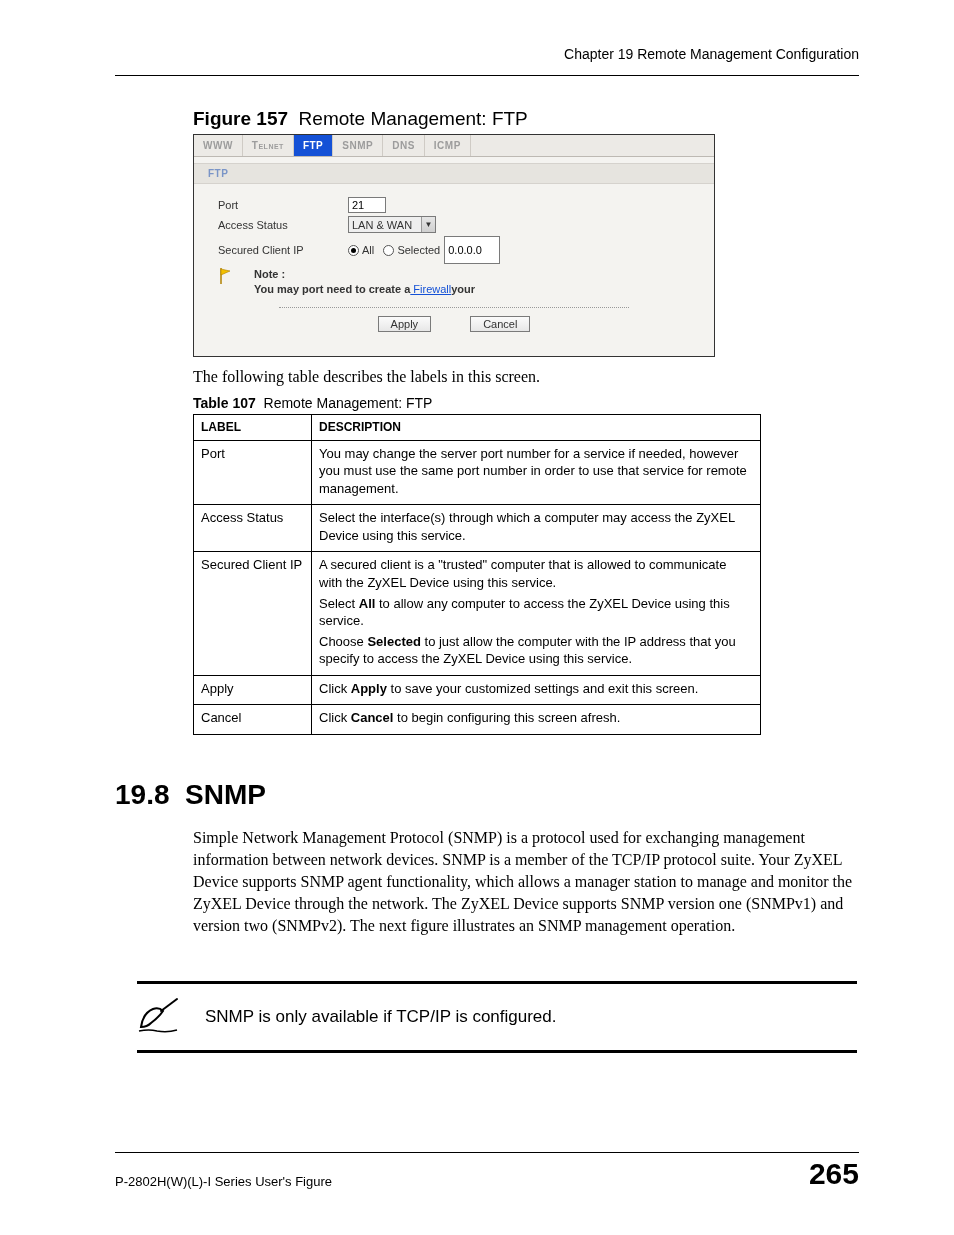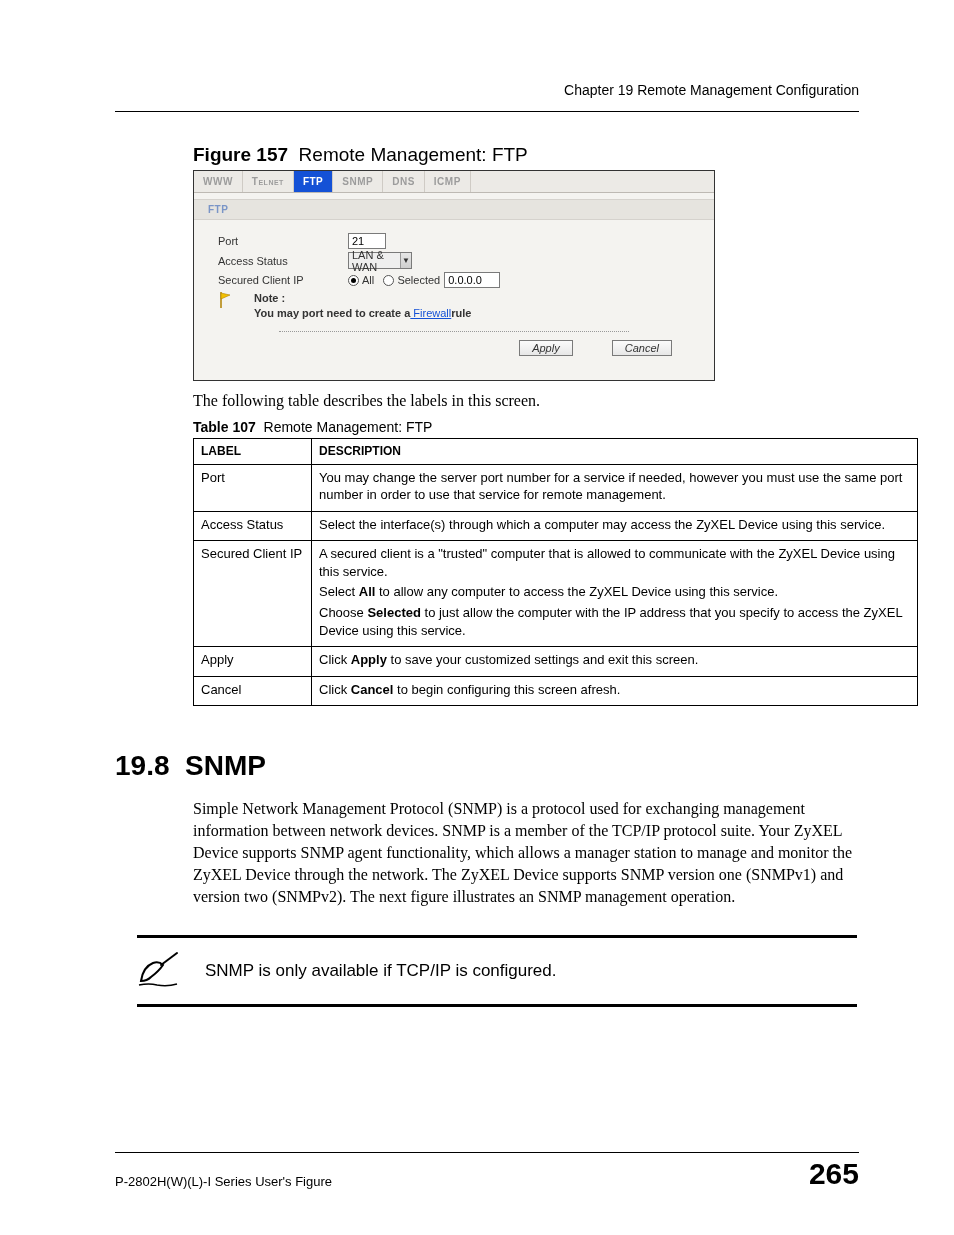--- a/index.html
+++ b/index.html
@@ -6,21 +6,21 @@
     body {
       width: 954px;
       height: 1235px;
       background: #fff;
       font-family: "Times New Roman", Times, serif;
       font-size: 16px;
       color: #000;
       position: relative;
     }
     .page {
-      padding: 82px 95px 0 115px;
+      padding: 46px 95px 0 115px;
     }
     .chapter-hdr {
       text-align: right;
       font-family: Arial, Helvetica, sans-serif;
       font-size: 14px;
       padding-bottom: 13px;
       border-bottom: 1.5px solid #000;
       margin-bottom: 32px;
     }
     .figcap {
@@ -87,22 +87,22 @@
     }
     .sel {
       border: 1px solid #7a7a7a;
       background: #efefef;
       font-family: Tahoma, Arial, sans-serif;
       font-size: 11px;
       display: flex;
       align-items: center;
       height: 17px;
       padding-left: 3px;
-      width: 64px;
-      justify-content: flex-end;
+      width: 88px;
+      justify-content: space-between;
     }
     .sel .arrow {
       width: 14px; height: 15px;
       background: linear-gradient(#e6e6e6,#cfcfcf);
       border-left: 1px solid #999;
       display:flex; align-items:center; justify-content:center;
       font-size: 8px;
     }
     .radio {
       width: 11px; height: 11px; border:1px solid #555; border-radius:50%;
@@ -111,21 +111,21 @@
       vertical-align:middle;
     }
     .radio.on::after { content:""; width:5px; height:5px; background:#000; border-radius:50%; display:block;}
     .ip {
       border: 1px solid #7a7a7a;
       background: #fff;
       font-family: Tahoma, Arial, sans-serif;
       font-size: 11px;
       padding: 1px 3px;
       width: 56px;
-      height: 16px;
+      height: 28px;
       margin-left:4px;
     }
     .note {
       display:flex;
       align-items:flex-start;
       margin-top:0;
       gap:22px;
     }
     .note-icon {
       width:14px; height:18px;
@@ -136,21 +136,21 @@
     .note-text .title { font-weight:bold; }
     .note-text .bold { font-weight:bold; }
     .note-text .fw { color:#1451d6; text-decoration:underline; }
     .hr-dashed {
       border:none;
       border-top: 1px dotted #999;
       margin: 10px 0 8px 0;
       width: 350px;
       margin-left:auto; margin-right:auto;
     }
-    .btns { text-align:right; padding-bottom:10px;font-style:italic; }
+    .btns { text-align:center; padding-bottom:10px; }
     .btn {
       display:inline-block;
       border:1px solid #7a7a7a;
       background: linear-gradient(#fbfbfb,#e7e7e7);
       padding: 1px 12px;
       font-family: Tahoma, Arial, sans-serif;
       font-size: 11px;
       margin: 0 18px;
       cursor:pointer;
     }
@@ -164,21 +164,21 @@
       font-family: Arial, Helvetica, sans-serif;
       font-size: 14px;
       margin-left: 78px;
       margin-top: 4px;
       margin-bottom:3px;
     }
     .tblcap b { font-weight: bold; text-align: center; }
 
     table.desc {
       margin-left: 78px;
-      width: 725px;
+      width: 568px;
       border-collapse: collapse;
       font-family: Arial, Helvetica, sans-serif;
       font-size: 13px;
     }
     table.desc th, table.desc td {
       border: 1px solid #000;
       padding: 4px 7px;
       text-align: left;
       vertical-align: top;
       line-height: 1.35;
@@ -197,21 +197,21 @@
       margin: 44px 0 16px 0;
     }
     .para {
       margin-left: 78px;
       font-size: 16px;
       line-height: 1.38;
       margin-bottom: 20px;
     }
 
     .callout {
-      margin: 26px 0 0 22px;
+      margin: 44px 0 0 22px;
       border-top: 3px solid #000;
       border-bottom: 3px solid #000;
       padding: 13px 0;
       display: flex;
       align-items: center;
       gap: 24px;
       width: 720px;
     }
     .callout .hand {
       width: 44px; height: 40px;
@@ -288,21 +288,21 @@
       </div>
       <div class="note">
         <div class="note-icon">
           <svg viewBox="0 0 14 18">
               <path d="M3 1 L3 17" stroke="#b08000" stroke-width="1.5"></path>
               <path d="M3 2 L12 4 L3 8 Z" fill="#f2c000" stroke="#b08000" stroke-width="0.6"></path>
             </svg>
         </div>
         <div class="note-text">
           <span class="title">Note :</span><br>
-          <span class="bold">You may port need to create a</span><a class="fw"> Firewall</a><span class="bold">rule</span>
+          <span class="bold">You may port need to create a</span><a class="fw"> Firewall</a><span class="bold">your</span>
         </div>
       </div>
       <hr class="hr-dashed">
       <div class="btns">
         <span class="btn">Apply</span>
         <span class="btn">Cancel</span>
       </div>
     </div>
   </div>
 

